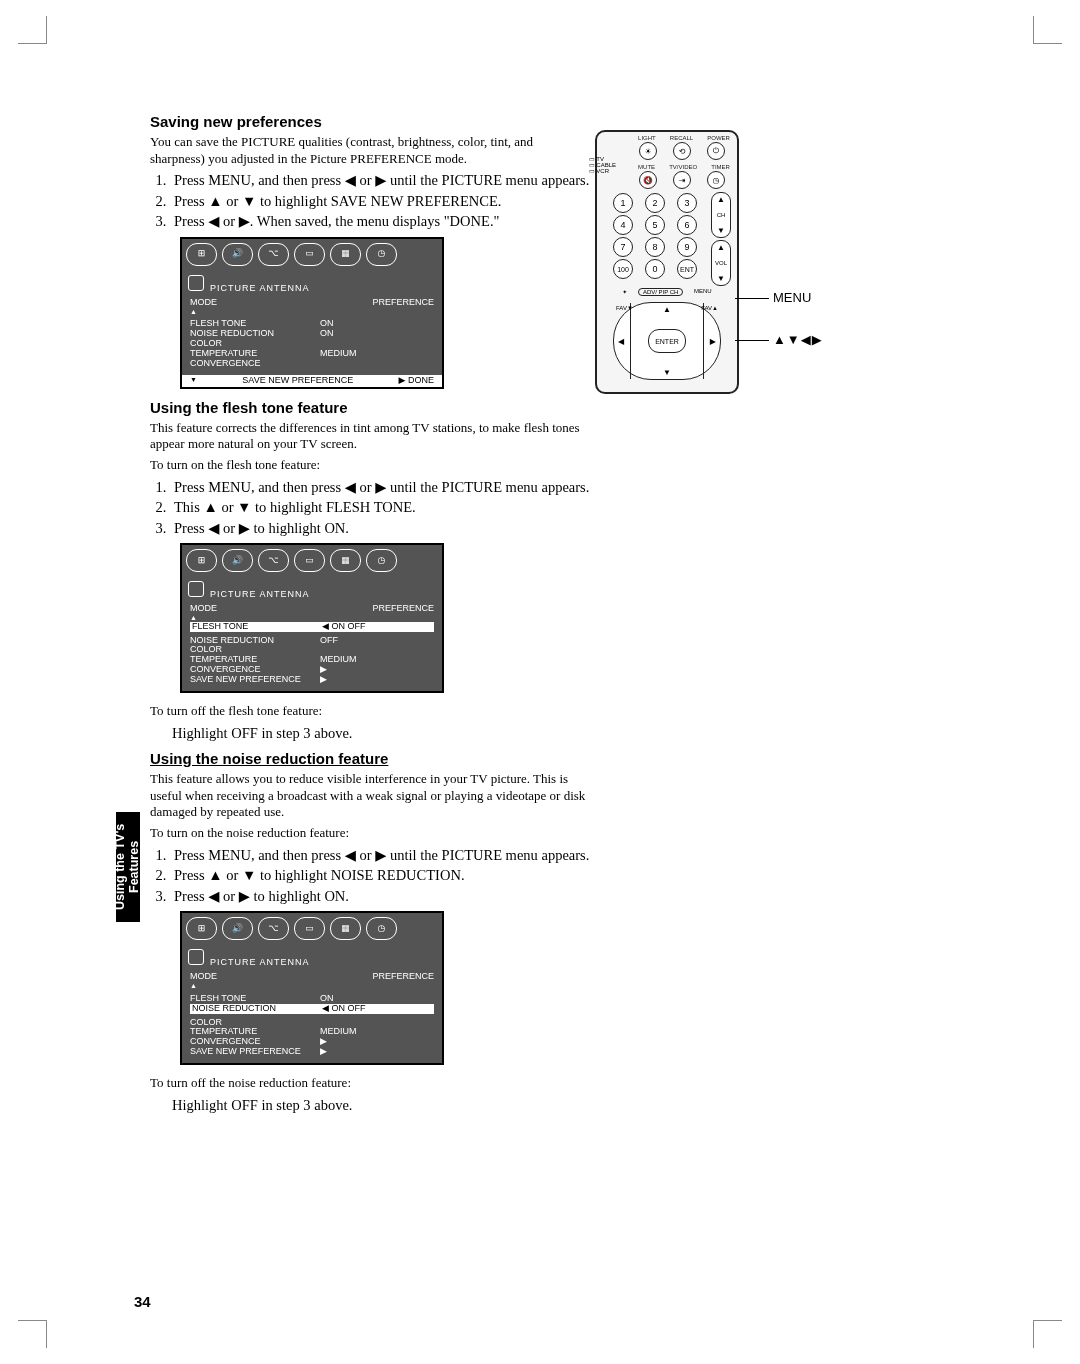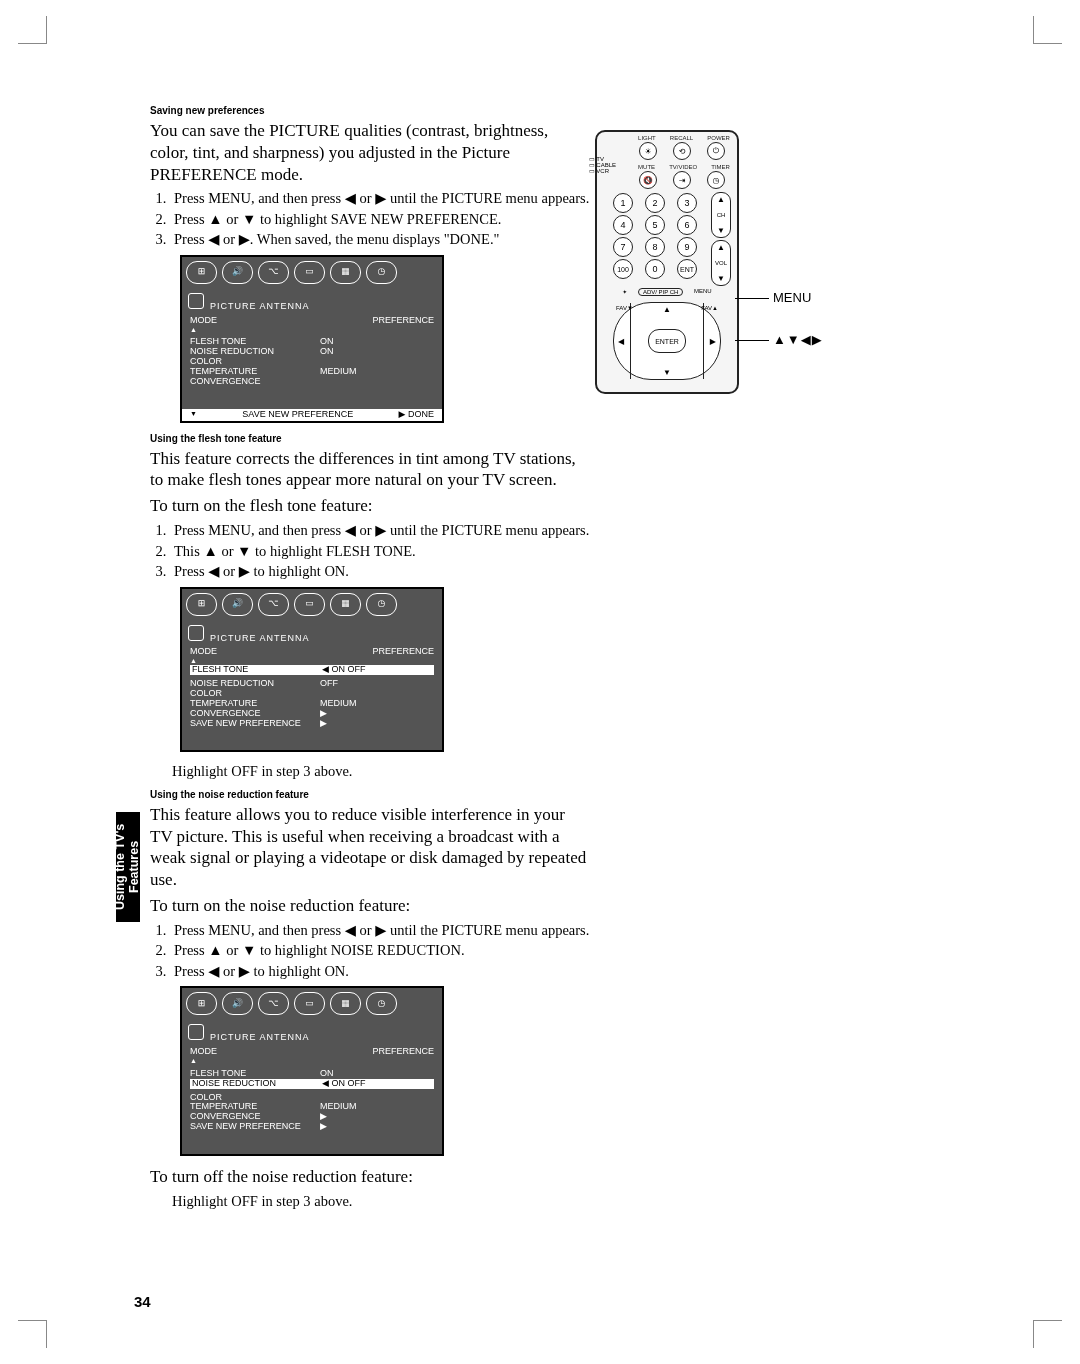--- a/index.html
+++ b/index.html
@@ -17,26 +17,26 @@
     left: 150px;
     top: 105px;
     width: 780px;
   }
   .main-col {
     width: 440px;
   }
   h2.sect {
     font-family: Arial, Helvetica, sans-serif;
     font-weight: bold;
-    font-size: 10px;
-    margin: 0 0 4px 0;
+    font-size: 15px;
+    margin: 8px 0 4px 0;
     color: #000;
   }
   p {
-    font-size: 17px;
+    font-size: 13px;
     line-height: 1.28;
     margin: 0 0 4px 0;
   }
   ol {
     margin: 0 0 6px 0;
     padding-left: 20px;
   }
   ol li {
     font-size: 14.5px;
     line-height: 1.28;
@@ -81,21 +81,21 @@
   }
   .osd-hdr .sq {
     width: 14px;
     height: 14px;
     border: 1.4px solid #fff;
     border-radius: 3px;
     display: inline-block;
   }
   .osd-hdr .txt { letter-spacing: 1px; margin-top: 12px; }
   .osd-body {
-    padding: 2px 8px 22px 8px;
+    padding: 2px 8px 6px 8px;
   }
   .osd-row { display: flex; justify-content: space-between; }
   .osd-list { margin-top: 4px; }
   .osd-list .r { display: flex; }
   .osd-list .lbl { flex: 0 0 130px; }
   .osd-list .val { }
   .hl { background: #fff; color: #000; padding: 0 2px; }
   .remote-wrap {
     position: absolute;
     left: 595px;
@@ -316,23 +316,24 @@
               <span class="lbl">CONVERGENCE</span>
               <span class="val">▶</span>
             </div>
           <div class="r">
               <span class="lbl">SAVE  NEW  PREFERENCE</span>
               <span class="val">▶</span>
             </div>
         </div>
       </div>
     </div>
+    <p>To turn off the flesh tone feature:</p>
     <p class="indent">Highlight OFF in step 3 above.</p>
 
-    <h2 class="sect" style="margin-top:8px;">Using the noise reduction feature</h2>
+    <h2 class="sect" style="margin-top:8px;text-decoration:underline;">Using the noise reduction feature</h2>
     <p>This feature allows you to reduce visible interference in your TV picture. This is useful when receiving a broadcast with a weak signal or playing a videotape or disk damaged by repeated use.</p>
     <p>To turn on the noise reduction feature:</p>
     <ol>
       <li>Press MENU, and then press ◀ or ▶ until the PICTURE menu appears.</li>
       <li>Press ▲ or ▼ to highlight NOISE REDUCTION.</li>
       <li>Press ◀ or ▶ to highlight ON.</li>
     </ol>
     <div class="osd">
       <div class="osd-tabs">
         <span class="osd-tab">⊞</span>

